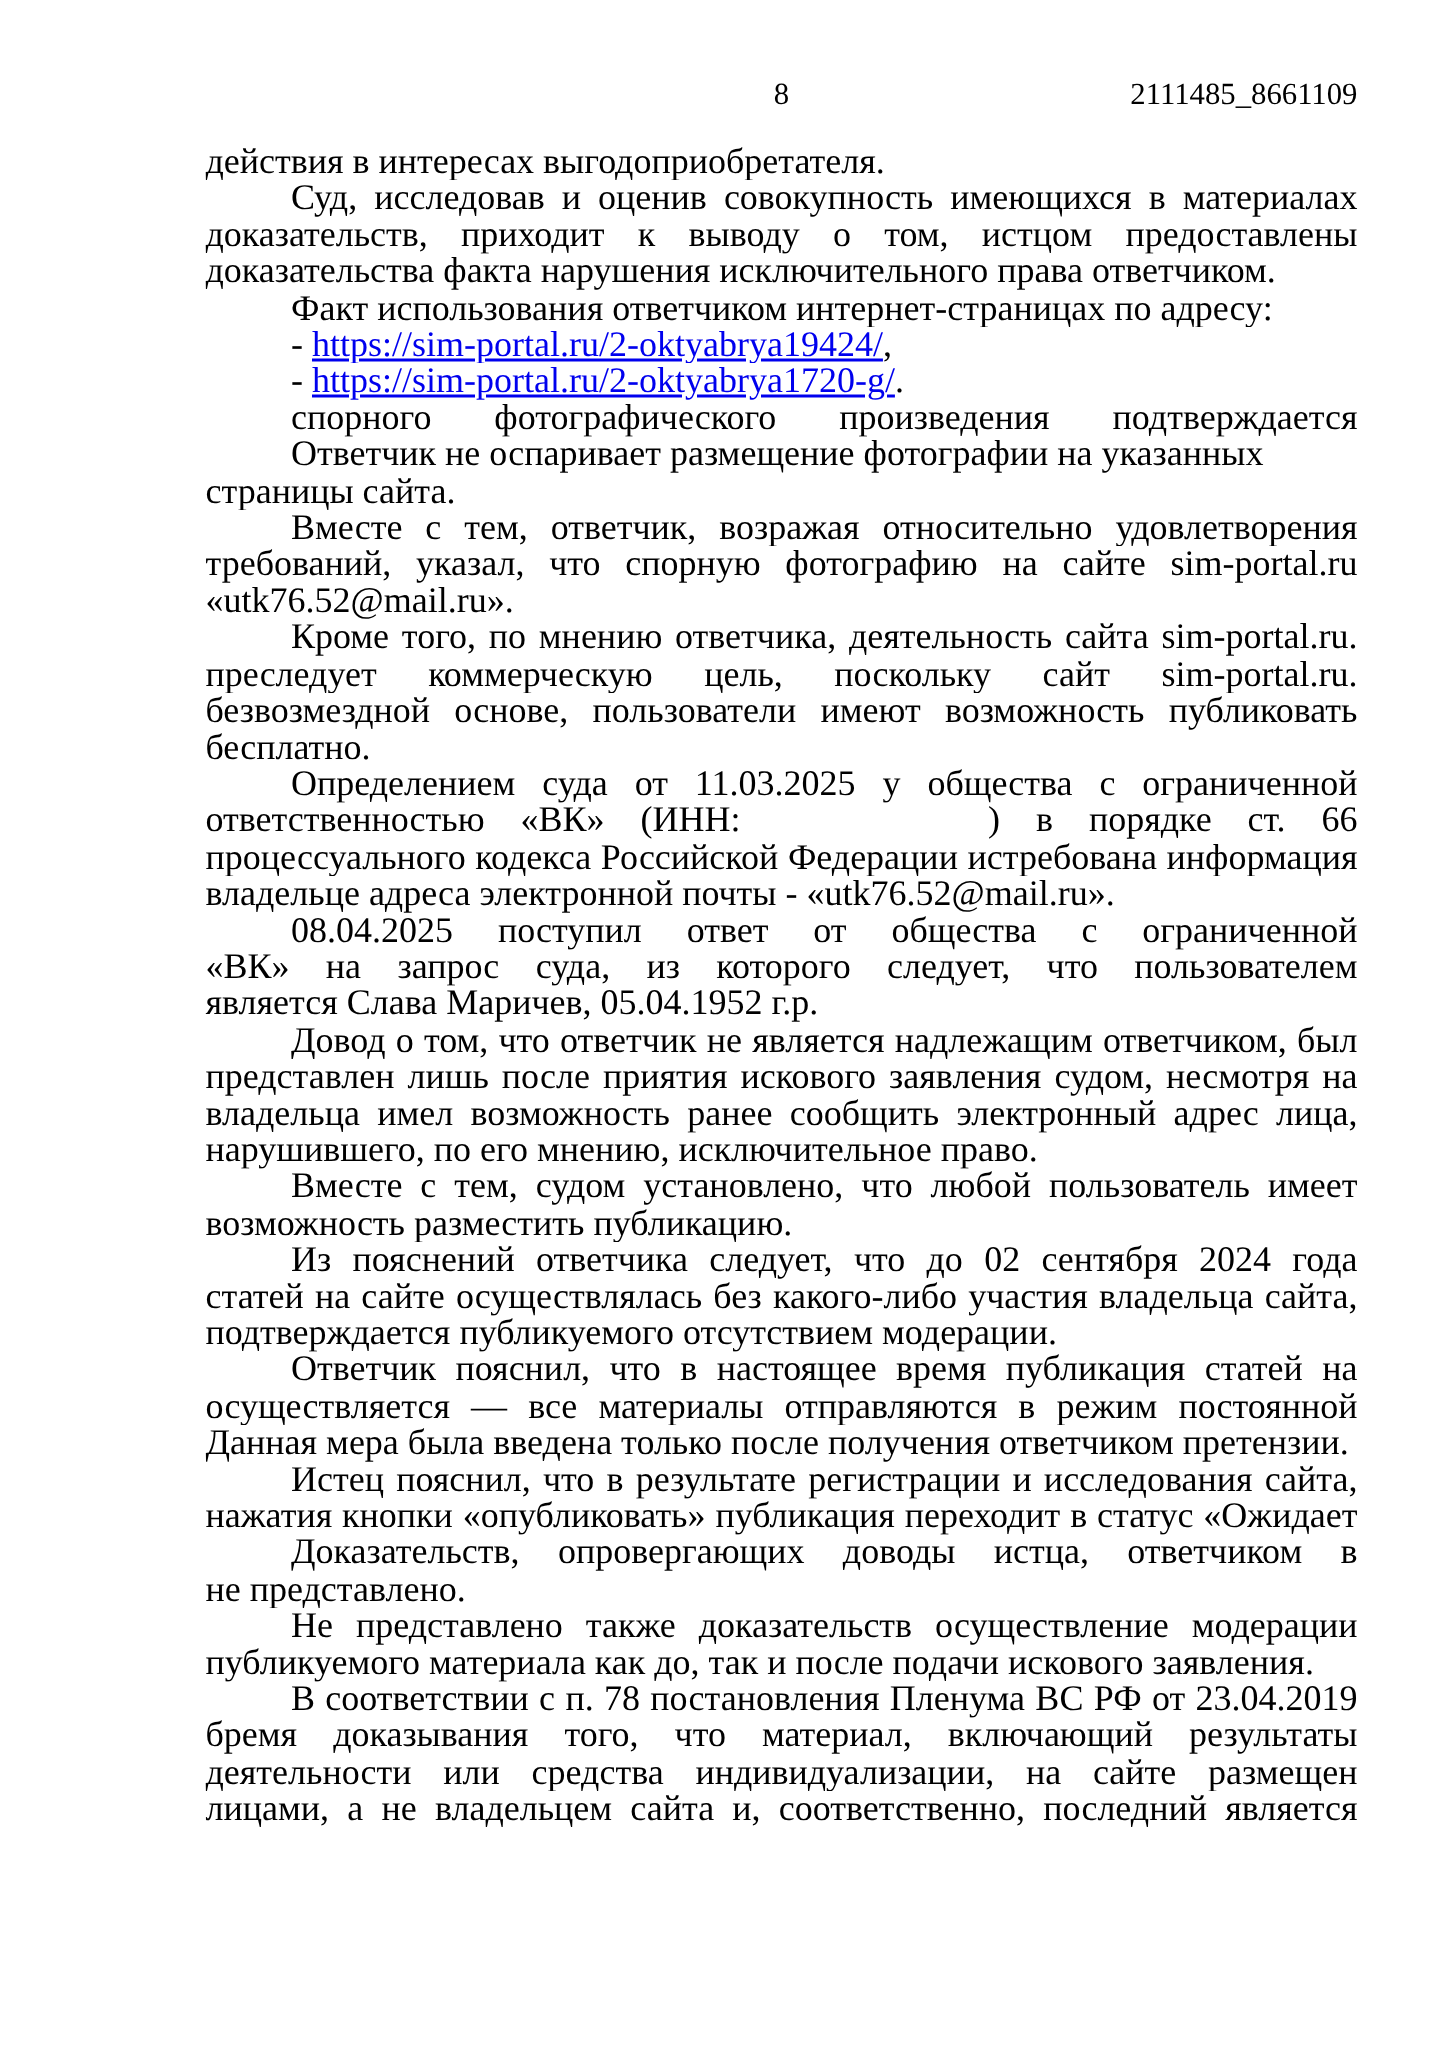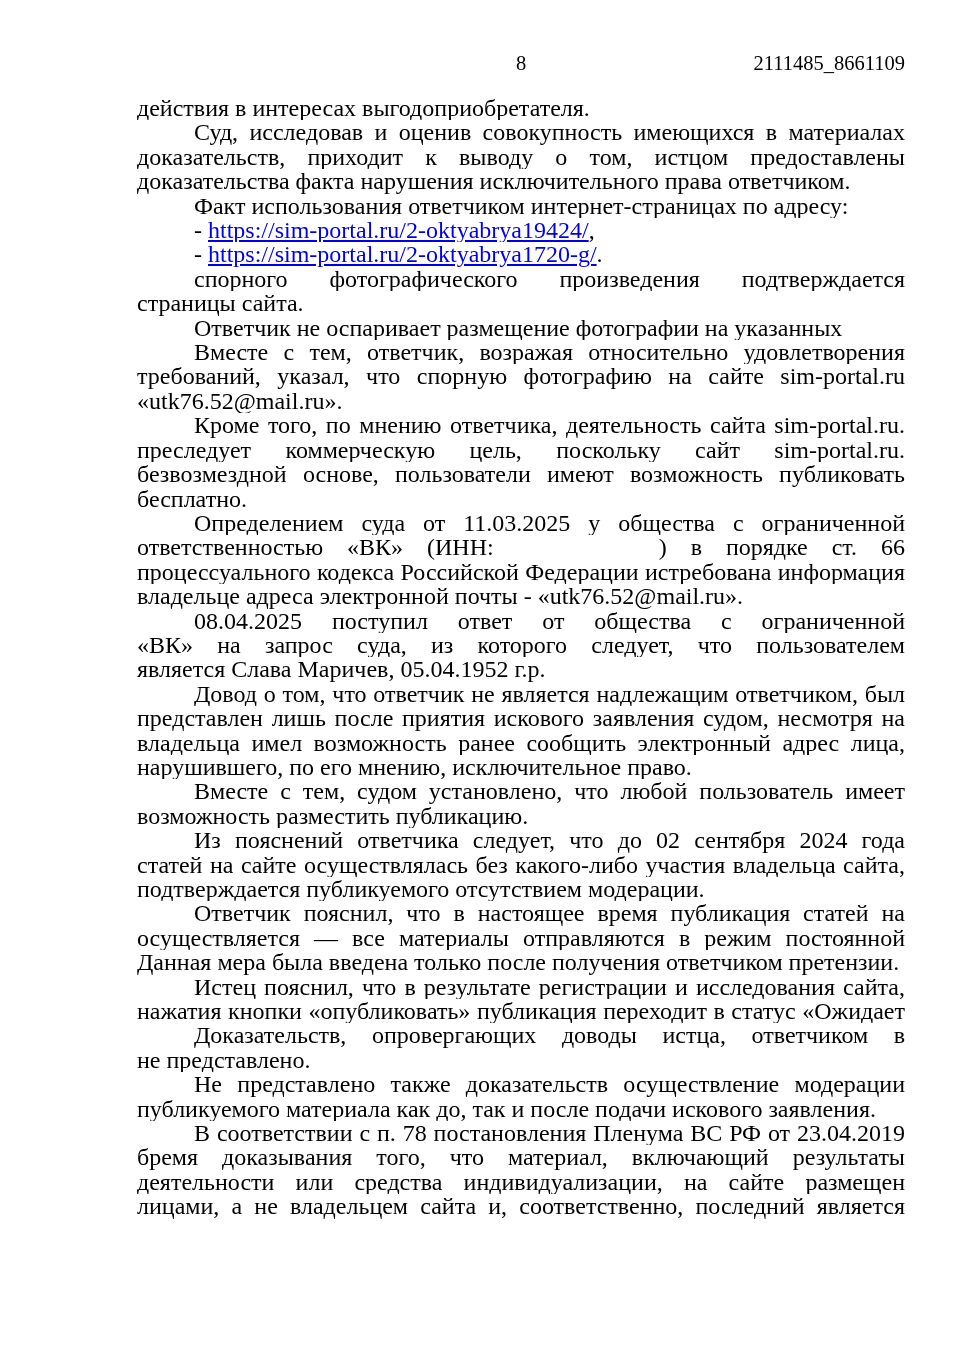--- a/index.html
+++ b/index.html
@@ -73,22 +73,22 @@
   </div>
   <div class="body-text" id="doc-body">
       <div class="line"><span>действия в интересах выгодоприобретателя.</span></div>
       <div class="line indent justify"><span>Суд, исследовав и оценив совокупность имеющихся в материалах дела</span></div>
       <div class="line justify"><span>доказательств, приходит к выводу о том, истцом предоставлены надлежащие</span></div>
       <div class="line"><span>доказательства факта нарушения исключительного права ответчиком.</span></div>
       <div class="line indent"><span>Факт использования ответчиком интернет-страницах по адресу:</span></div>
       <div class="line indent"><span>- </span><a href="#">https://sim-portal.ru/2-oktyabrya19424/</a><span>,</span></div>
       <div class="line indent"><span>- </span><a href="#">https://sim-portal.ru/2-oktyabrya1720-g/</a><span>.</span></div>
       <div class="line indent justify"><span>спорного фотографического произведения подтверждается скриншотами</span></div>
+      <div class="line indent"><span>Ответчик не оспаривает размещение фотографии на указанных сайтах.</span></div>
       <div class="line"><span>страницы сайта.</span></div>
-      <div class="line indent"><span>Ответчик не оспаривает размещение фотографии на указанных сайтах.</span></div>
       <div class="line indent justify"><span>Вместе с тем, ответчик, возражая относительно удовлетворения исковых</span></div>
       <div class="line justify"><span>требований, указал, что спорную фотографию на сайте sim-portal.ru разместил</span></div>
       <div class="line"><span>«utk76.52@mail.ru».</span></div>
       <div class="line indent justify"><span>Кроме того, по мнению ответчика, деятельность сайта sim-portal.ru. не</span></div>
       <div class="line justify"><span>преследует коммерческую цель, поскольку сайт sim-portal.ru. функционирует на</span></div>
       <div class="line justify"><span>безвозмездной основе, пользователи имеют возможность публиковать информацию</span></div>
       <div class="line"><span>бесплатно.</span></div>
       <div class="line indent justify"><span>Определением суда от 11.03.2025 у общества с ограниченной</span></div>
       <div class="line justify"><span>ответственностью «ВК» (ИНН:</span><span class="gap" style="width: 165px;"></span><span>) в порядке ст. 66 Арбитражного</span></div>
       <div class="line justify"><span>процессуального кодекса Российской Федерации истребована информация о</span></div>

